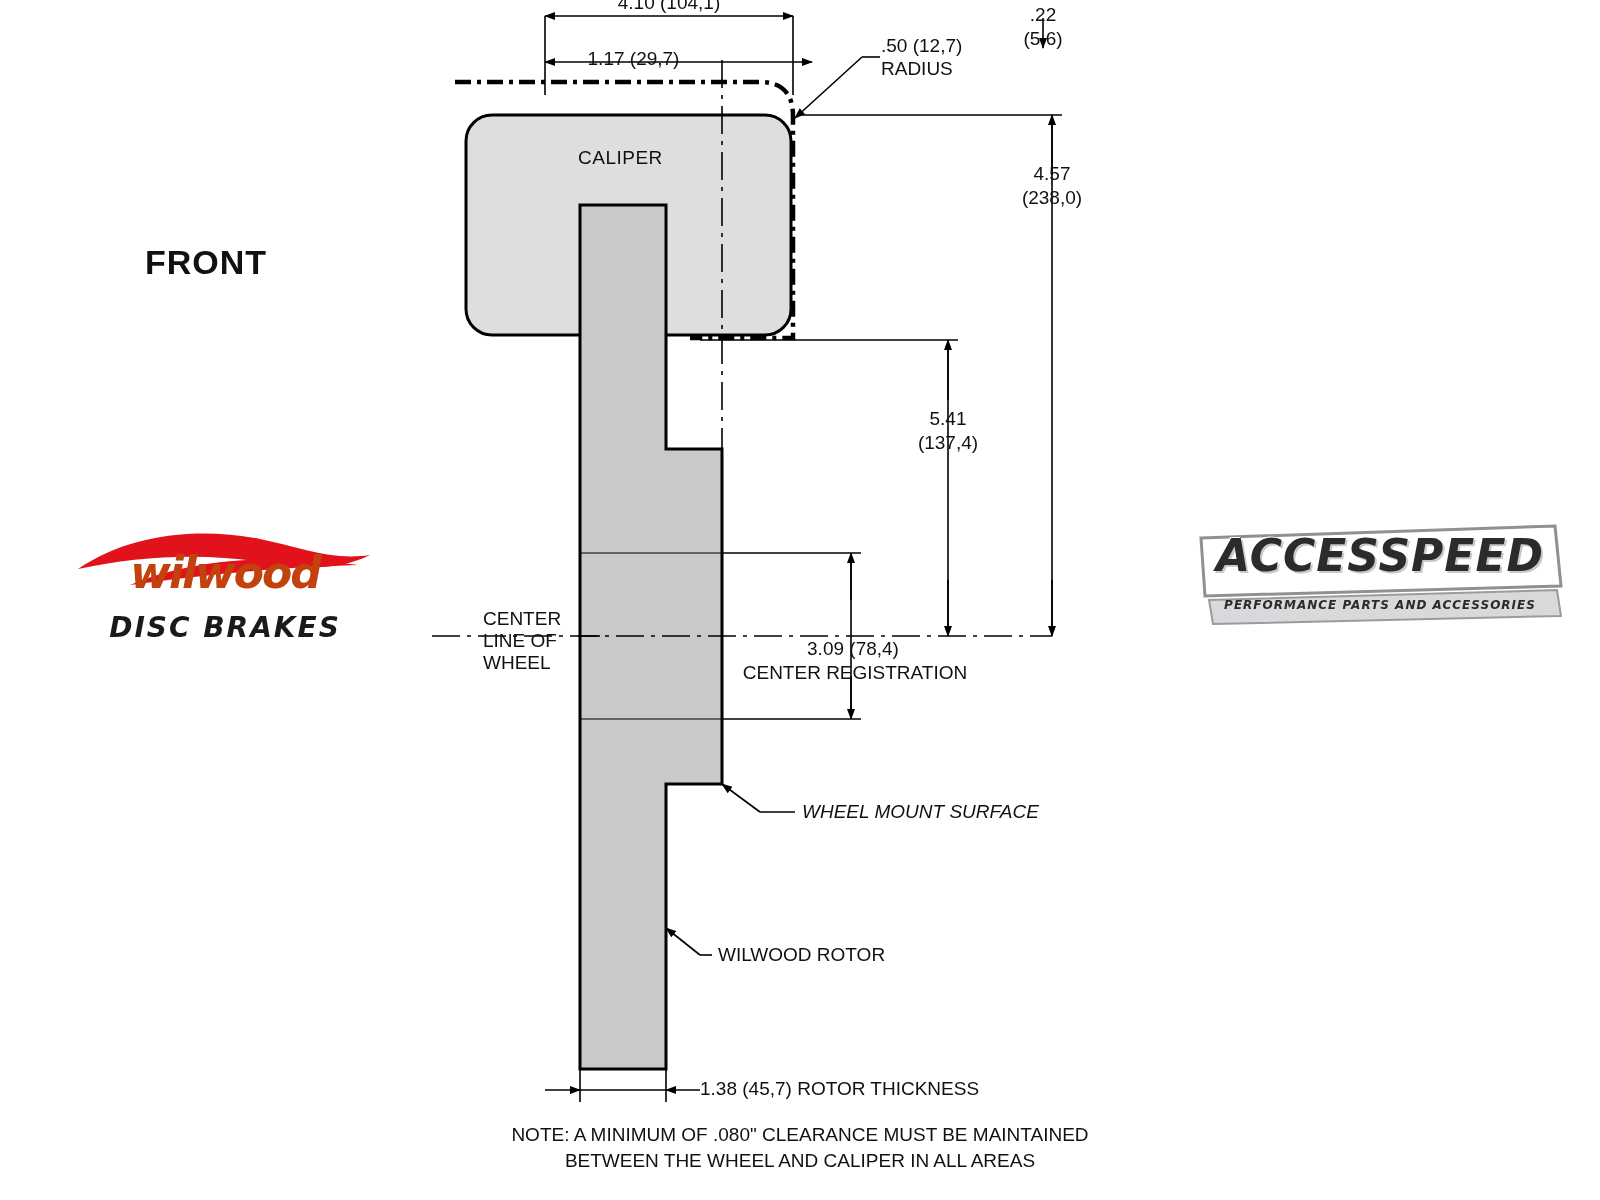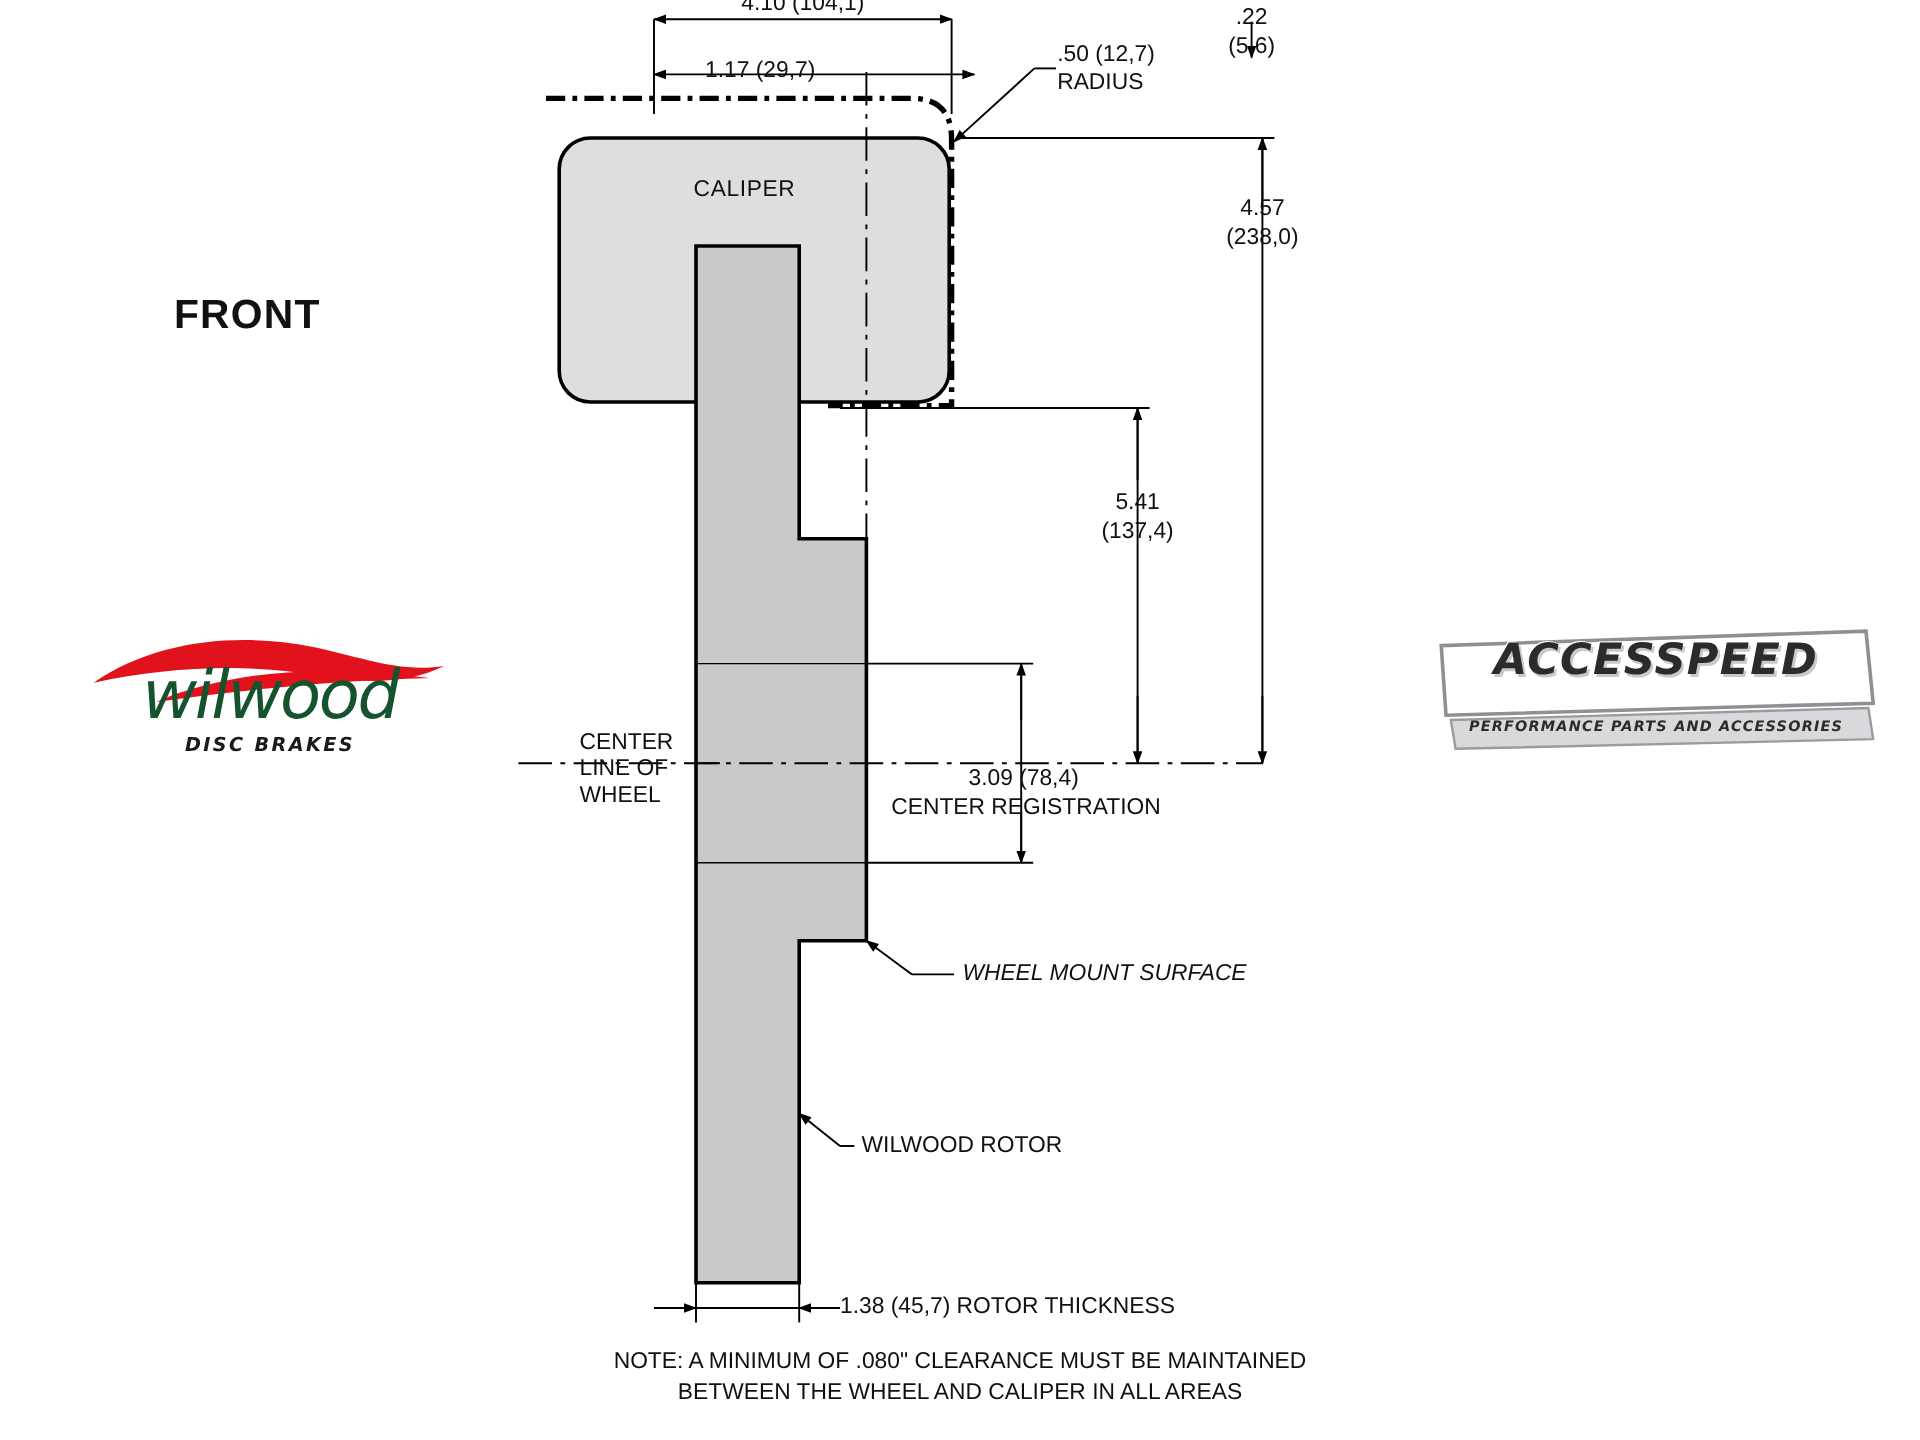--- a/index.html
+++ b/index.html
@@ -60,35 +60,35 @@
     width: 310px;
     height: 125px;
   }
   #wilwood-logo .ww-word {
     position: absolute;
     left: 0;
     top: 22px;
     width: 310px;
     font-family: "DejaVu Sans", sans-serif;
     font-style: italic;
-    font-weight: normal;
-    font-size: 56px;
+    font-weight: bold;
+    font-size: 44px;
     letter-spacing: -2px;
-    color: #14532d;
+    color: #c2410c;
     text-align: center;
   }
   #wilwood-logo .ww-sub {
     position: absolute;
     left: 0;
     top: 86px;
     width: 310px;
     font-family: "DejaVu Sans", sans-serif;
     font-style: italic;
     font-weight: bold;
-    font-size: 16px;
+    font-size: 28px;
     letter-spacing: 2px;
     color: #1a1a1a;
     text-align: center;
   }
   
   #accesspeed-logo {
     position: absolute;
     left: 1195px;
     top: 520px;
     width: 370px;
@@ -96,21 +96,21 @@
   }
   #accesspeed-logo .ap-word {
     position: absolute;
     left: 0;
     top: 10px;
     width: 370px;
     text-align: center;
     font-family: "DejaVu Sans", sans-serif;
     font-style: italic;
     font-weight: bold;
-    font-size: 36px;
+    font-size: 44px;
     letter-spacing: 1px;
     color: #2b2b2b;
     text-shadow: 2px 2px 0 #c9c9c9, -1px -1px 0 #ffffff;
   }
   #accesspeed-logo .ap-sub {
     position: absolute;
     left: 0;
     top: 78px;
     width: 370px;
     text-align: center;

